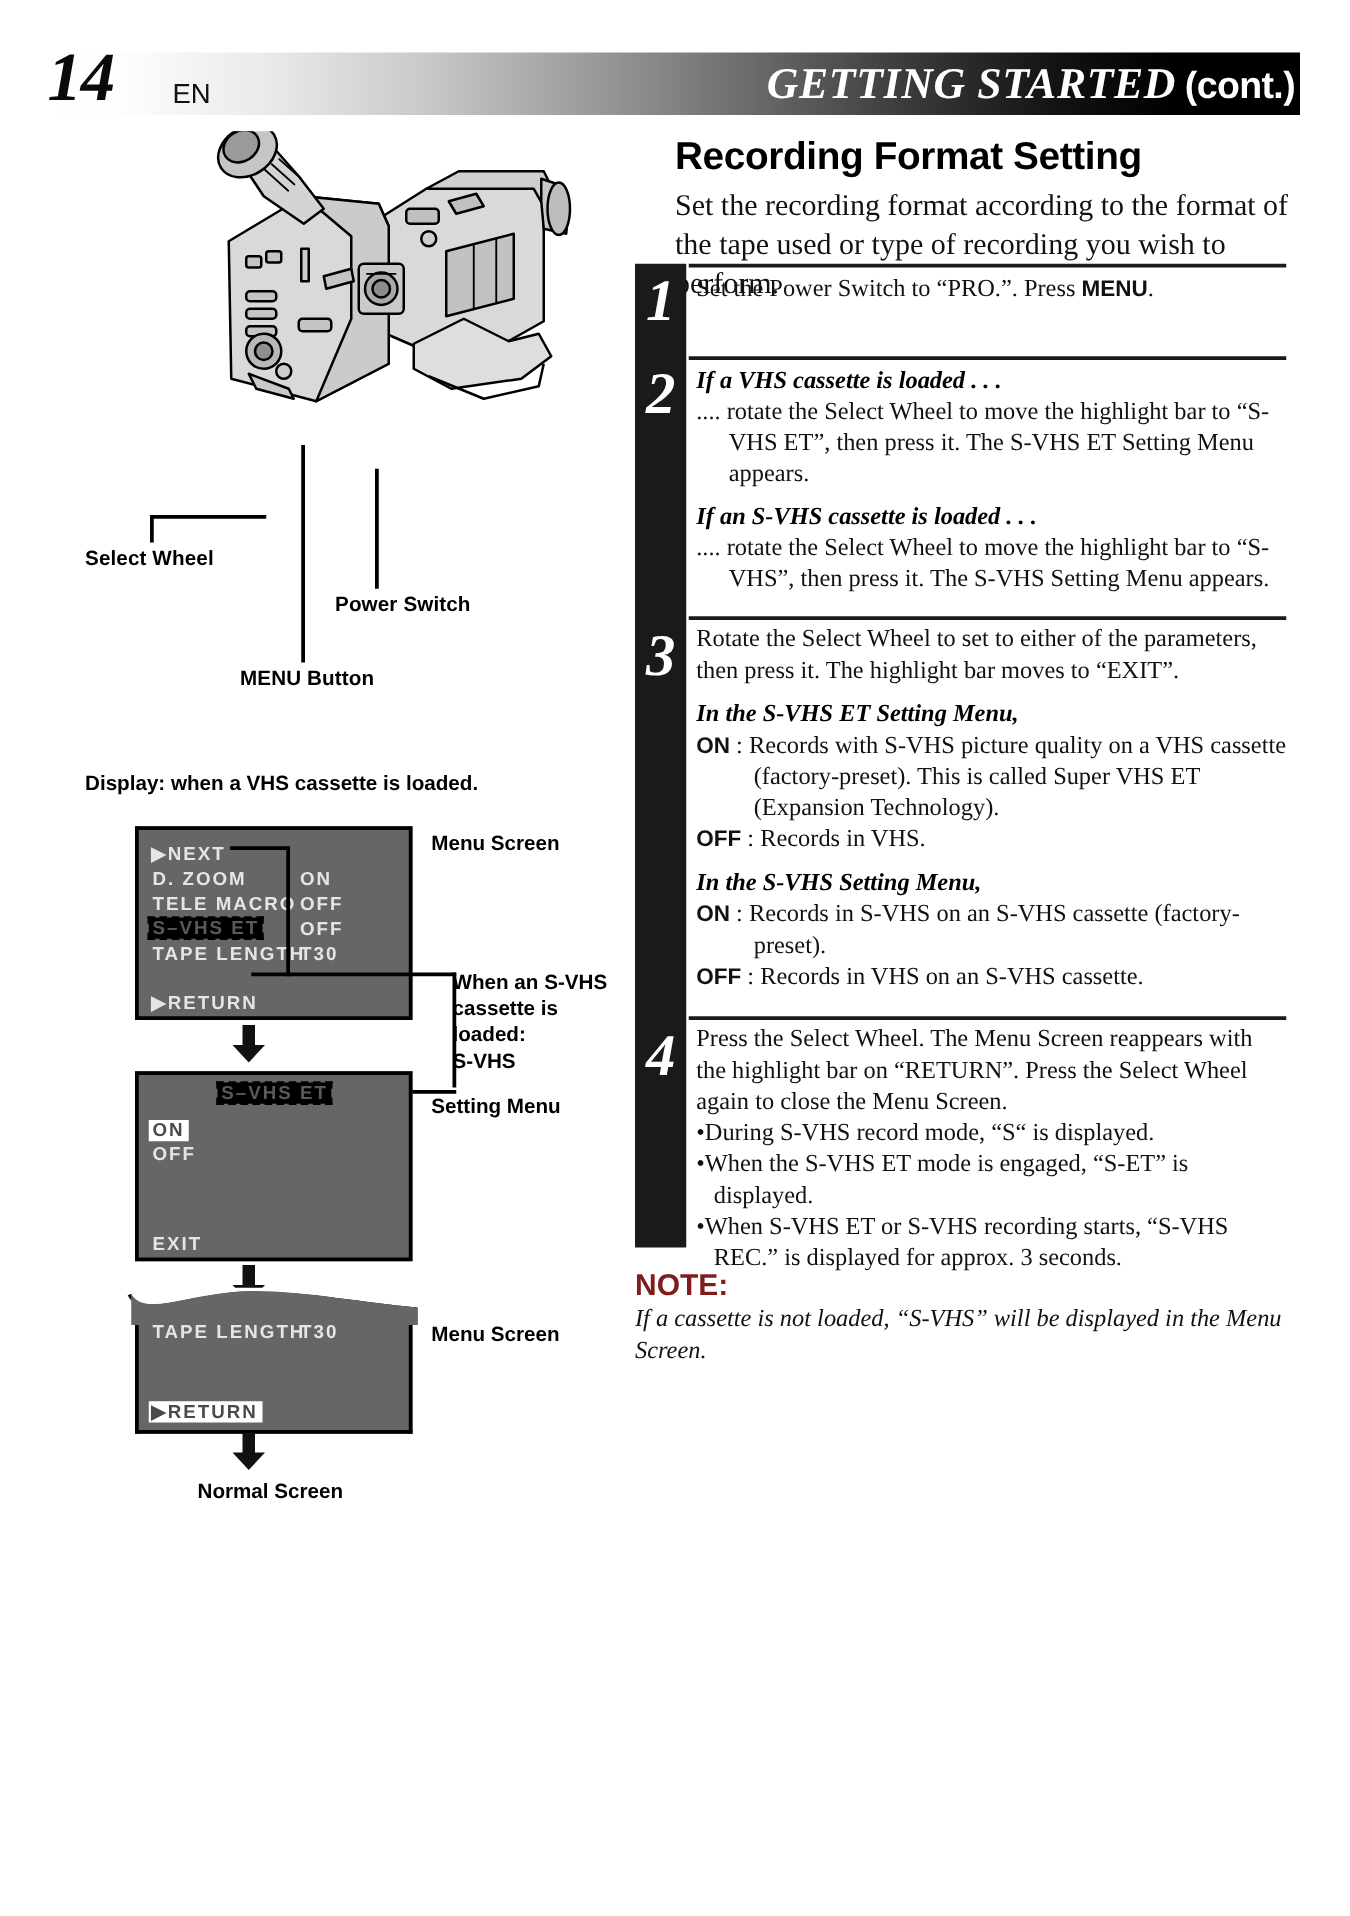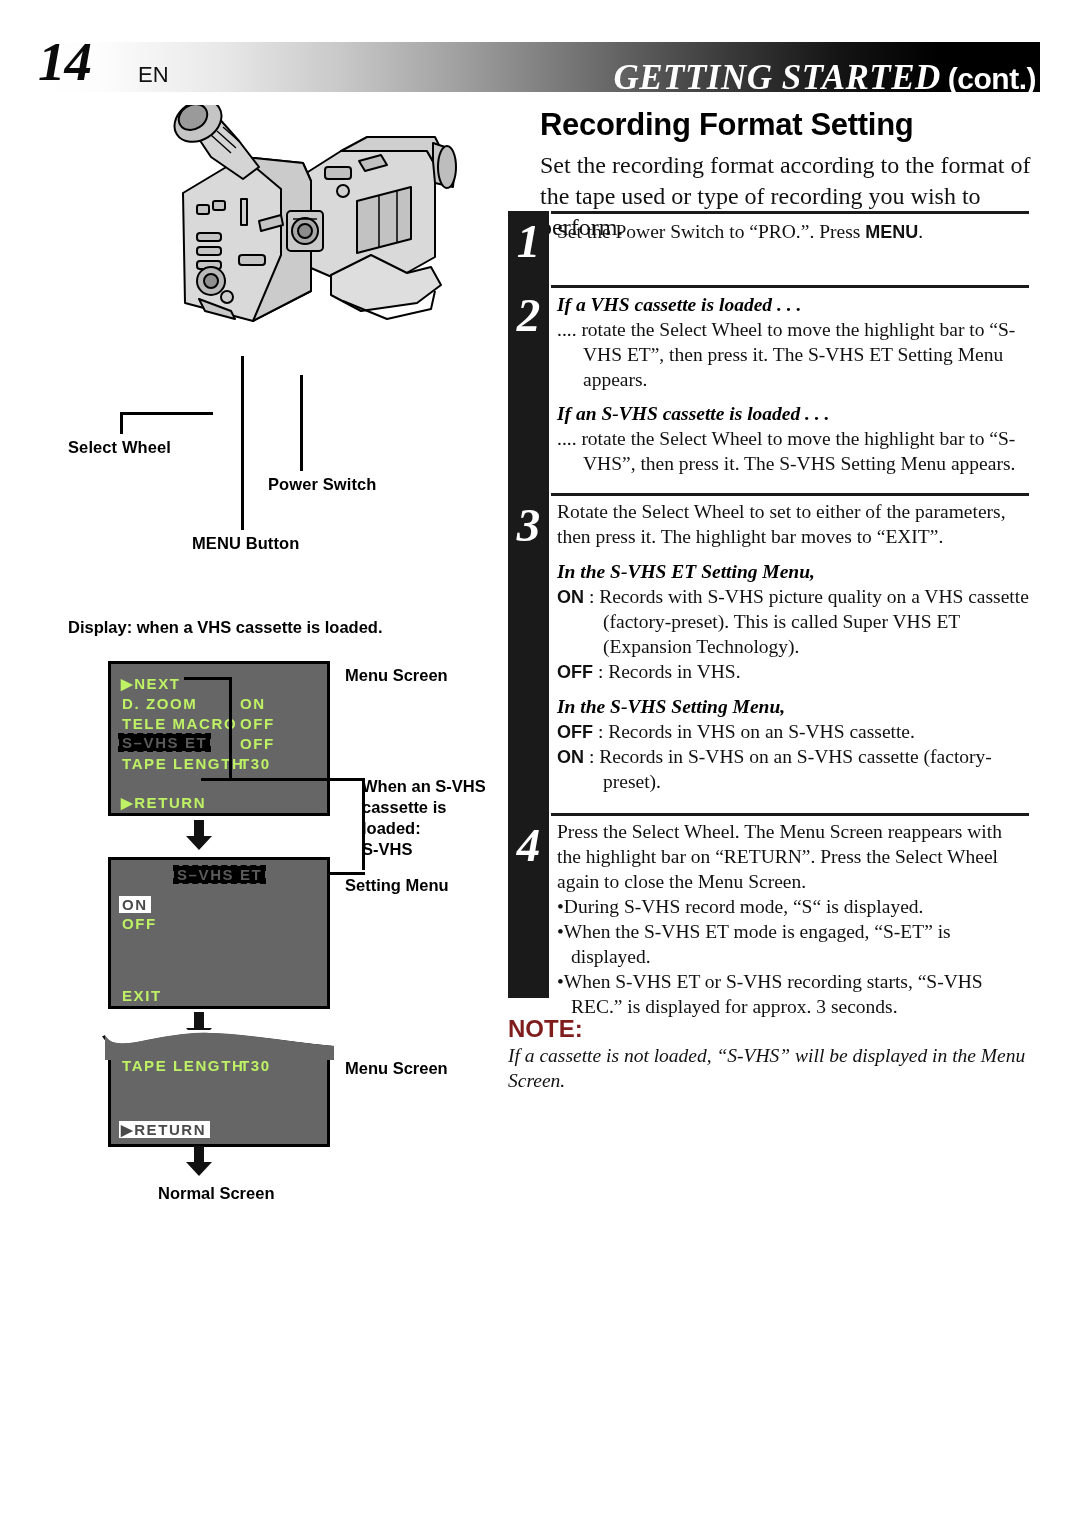--- a/index.html
+++ b/index.html
@@ -22,21 +22,21 @@
     font-family:"Liberation Serif", serif;font-style:italic;font-weight:700;
     font-size:55px;letter-spacing:-1px;line-height:1;color:#0a0a0a;
   }
   #page-lang{
     position:absolute;left:100px;top:20px;
     font-family:"Liberation Sans", sans-serif;font-weight:400;
     font-size:22px;color:#111;letter-spacing:0px;
   }
   #header-title{
     position:absolute;right:4px;top:7px;white-space:nowrap;
-    color:#fff;line-height:1;margin-top:11px;
+    color:#fff;line-height:1;
   }
   #header-title .ht-main{
     font-family:"Liberation Serif", serif;font-style:italic;font-weight:700;
     font-size:35px;letter-spacing:0.5px;
   }
   #header-title .ht-cont{
     font-family:"Liberation Sans", sans-serif;font-weight:700;
     font-size:30px;letter-spacing:-0.5px;margin-left:7px;
   }
 
@@ -64,21 +64,21 @@
     color:#000;white-space:nowrap;
   }
 
   
   .screen{
     position:absolute;background:#666666;border:3px solid #000;
     box-sizing:border-box;
   }
   .osd{
     position:absolute;font-family:"Liberation Sans", sans-serif;
-    font-weight:700;font-size:15px;color:#bef264;letter-spacing:1.6px;
+    font-weight:700;font-size:15px;color:#e5e5e5;letter-spacing:1.6px;
     white-space:nowrap;line-height:1;
   }
   .osd.hl{
     background:#ffffff;color:#4a4a4a;padding:1px 3px;letter-spacing:1.6px;
   }
   .osd.dashhl{
     background:#000000;color:#5a5a5a;padding:1px 3px;
     outline:2px dashed #000;outline-offset:-1px;
   }
   .osd.arrowhl{background:#ffffff;color:#4a4a4a;padding:1px 4px 1px 2px;}
@@ -356,22 +356,22 @@
       <div class="ind">.... rotate the Select Wheel to move the highlight bar to “S-VHS”, then press it. The S-VHS Setting Menu appears.</div>
     </div>
 
     <div class="stepnum" id="num3">3</div>
     <div class="steptext" id="s3-text">
       <div style="margin-bottom:10px;">Rotate the Select Wheel to set to either of the parameters, then press it. The highlight bar moves to “EXIT”.</div>
       <div class="sub-h">In the S-VHS ET Setting Menu,</div>
       <div class="ind2"><b class="sans">ON</b> <span>: Records with S-VHS picture quality on a VHS cassette (factory-preset). This is called Super VHS ET (Expansion Technology).</span></div>
       <div class="ind2"><b class="sans">OFF</b> <span>: Records in VHS.</span></div>
       <div class="sub-h" style="margin-top:10px;">In the S-VHS Setting Menu,</div>
+      <div class="ind2"><b class="sans">ON</b> <span>:  Records in S-VHS on an S-VHS cassette (factory-preset).</span></div>
       <div class="ind2"><b class="sans">OFF</b> <span>: Records in VHS on an S-VHS cassette.</span></div>
-      <div class="ind2"><b class="sans">ON</b> <span>:  Records in S-VHS on an S-VHS cassette (factory-preset).</span></div>
     </div>
 
     <div class="stepnum" id="num4">4</div>
     <div class="steptext" id="s4-text">
       <div>Press the Select Wheel. The Menu Screen reappears with the highlight bar on “RETURN”. Press the Select Wheel again to close the Menu Screen.</div>
       <div class="bullet">•<span>During S-VHS record mode, “S“ is displayed.</span></div>
       <div class="bullet">•<span>When the S-VHS ET mode is engaged, “S-ET” is displayed.</span></div>
       <div class="bullet">•<span>When S-VHS ET or S-VHS recording starts, “S-VHS REC.” is displayed for approx. 3 seconds.</span></div>
     </div>
 

